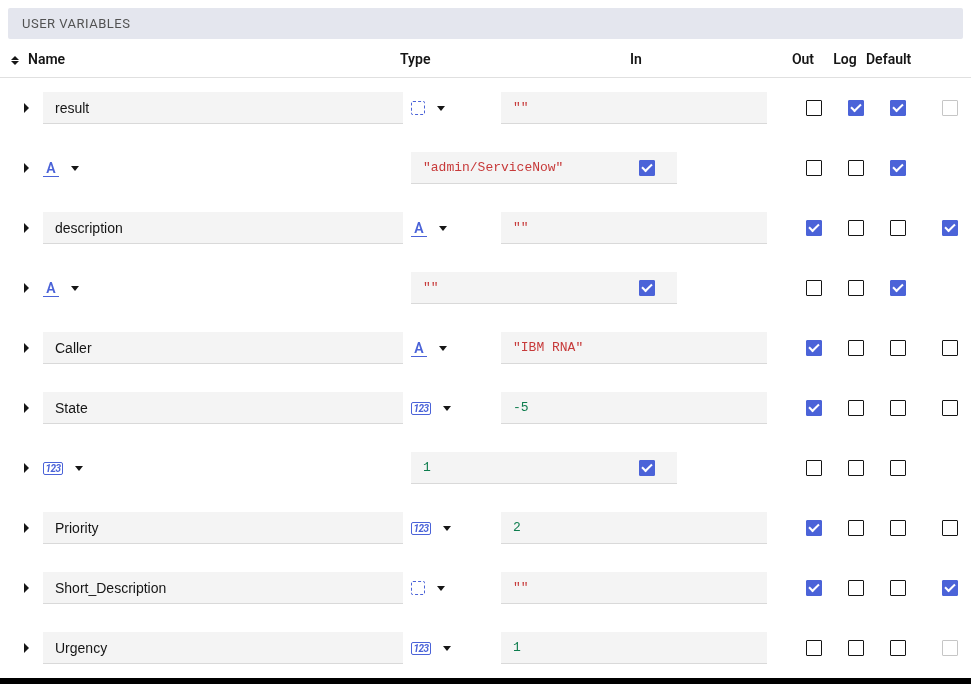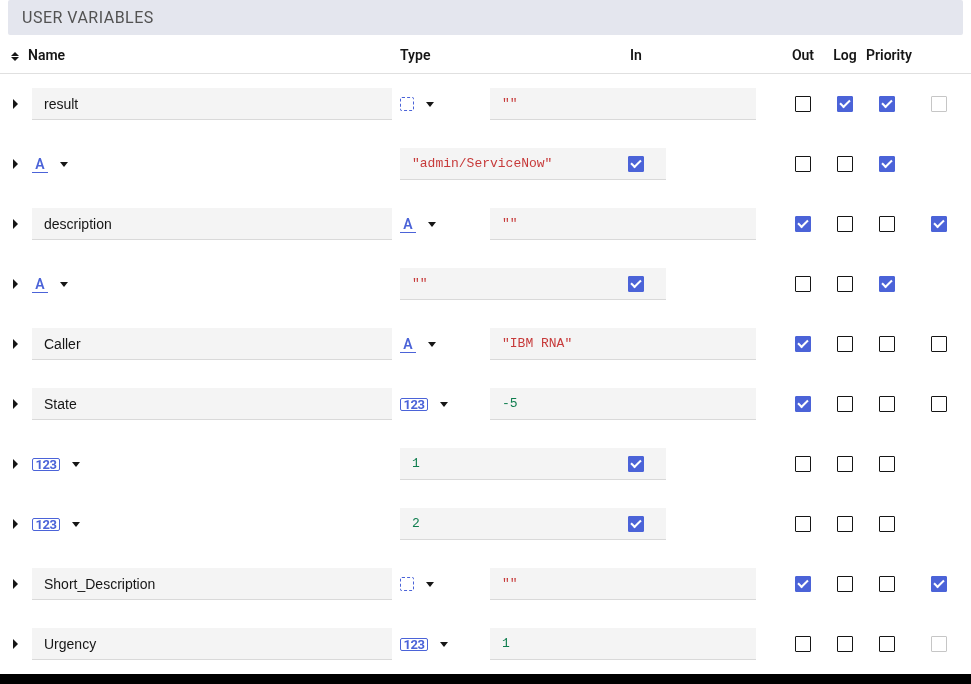--- a/index.html
+++ b/index.html
@@ -10,25 +10,25 @@
     color: #161616;
     background: #ffffff;
   }
   .container {
     width: 971px;
     background: #ffffff;
   }
   .section-header {
     background: #e4e6ee;
     padding: 8px 14px;
-    font-size: 16px;
+    font-size: 13px;
     letter-spacing: 0.5px;
     color: #525252;
     border-radius: 2px;
-    margin: 0 8px 0 8px;
+    margin: 8px 8px 0 8px;
   }
   .table-header {
     display: grid;
     grid-template-columns: 24px 368px 90px 292px 42px 42px 42px 62px 30px;
     align-items: center;
     padding: 12px 0 10px 8px;
     border-bottom: 1px solid #e0e0e0;
     font-weight: 600;
     font-size: 14px;
     color: #161616;
@@ -50,21 +50,21 @@
     border-right: 4px solid transparent;
     border-bottom: 4px solid #161616;
   }
   .collapse-icon .arrow-down {
     width: 0; height: 0;
     border-left: 4px solid transparent;
     border-right: 4px solid transparent;
     border-top: 4px solid #161616;
   }
   .th-center { text-align: center; }
-  .rows { padding-left: 8px; }
+  .rows { padding-left: 19px; }
   .row {
     display: grid;
     grid-template-columns: 24px 368px 90px 292px 42px 42px 42px 62px 30px;
     align-items: center;
     padding: 14px 0;
   }
   .expand-caret {
     display: inline-flex;
     align-items: center;
     justify-content: center;
@@ -113,30 +113,31 @@
   }
   .type-icon.string .underline {
     position: absolute;
     left: 0;
     right: 0;
     bottom: -1px;
     height: 1.5px;
     background: #4b63d8;
   }
   .type-icon.number {
-    width: 28px; height: 13px;
+    width: 20px; height: 13px;
     border: 1.5px solid #4b63d8;
     border-radius: 2px;
     display: inline-flex;
     align-items: center;
     justify-content: center;
-    font-size: 13px;
+    font-size: 10px;
     color: #4b63d8;
     font-weight: 700;
     letter-spacing: -0.5px;
+    font-style: italic;
   }
   .type-dropdown-caret {
     display: inline-flex;
     width: 12px; height: 12px;
     align-items: center;
     justify-content: center;
     cursor: pointer;
   }
   .type-dropdown-caret::before {
     content: "";
@@ -203,21 +204,21 @@
       <span class="collapse-icon">
         <span class="arrow-up"></span>
         <span class="arrow-down"></span>
       </span>
       <span>Name</span>
     </div>
     <div>Type</div>
     <div class="th-center">In</div>
     <div class="th-center">Out</div>
     <div class="th-center">Log</div>
-    <div class="th-center">Priority</div>
+    <div class="th-center">Default</div>
     <div></div>
   </div>
 
   <div class="rows" id="rows-container">
       <div class="row">
         <span class="expand-caret"></span>
         <div><input class="name-input" value="result" style=""></div>
         <div class="type-cell">
           <span class="type-icon any"></span>
           <span class="type-dropdown-caret"></span>
@@ -361,20 +362,21 @@
         <div class="cb-cell">
           <span class="checkbox"></span>
         </div>
         <div class="cb-cell">
           <span class="checkbox"></span>
         </div>
         <div class="delete-cell"></div>
       </div>
       <div class="row">
         <span class="expand-caret"></span>
+        <div><input class="name-input" value="Priority" style=""></div>
         <div class="type-cell">
           <span class="type-icon number">123</span>
           <span class="type-dropdown-caret"></span>
         </div>
         <div class="default-value number-val">2</div>
         <div class="cb-cell">
           <span class="checkbox checked"></span>
         </div>
         <div class="cb-cell">
           <span class="checkbox"></span>

